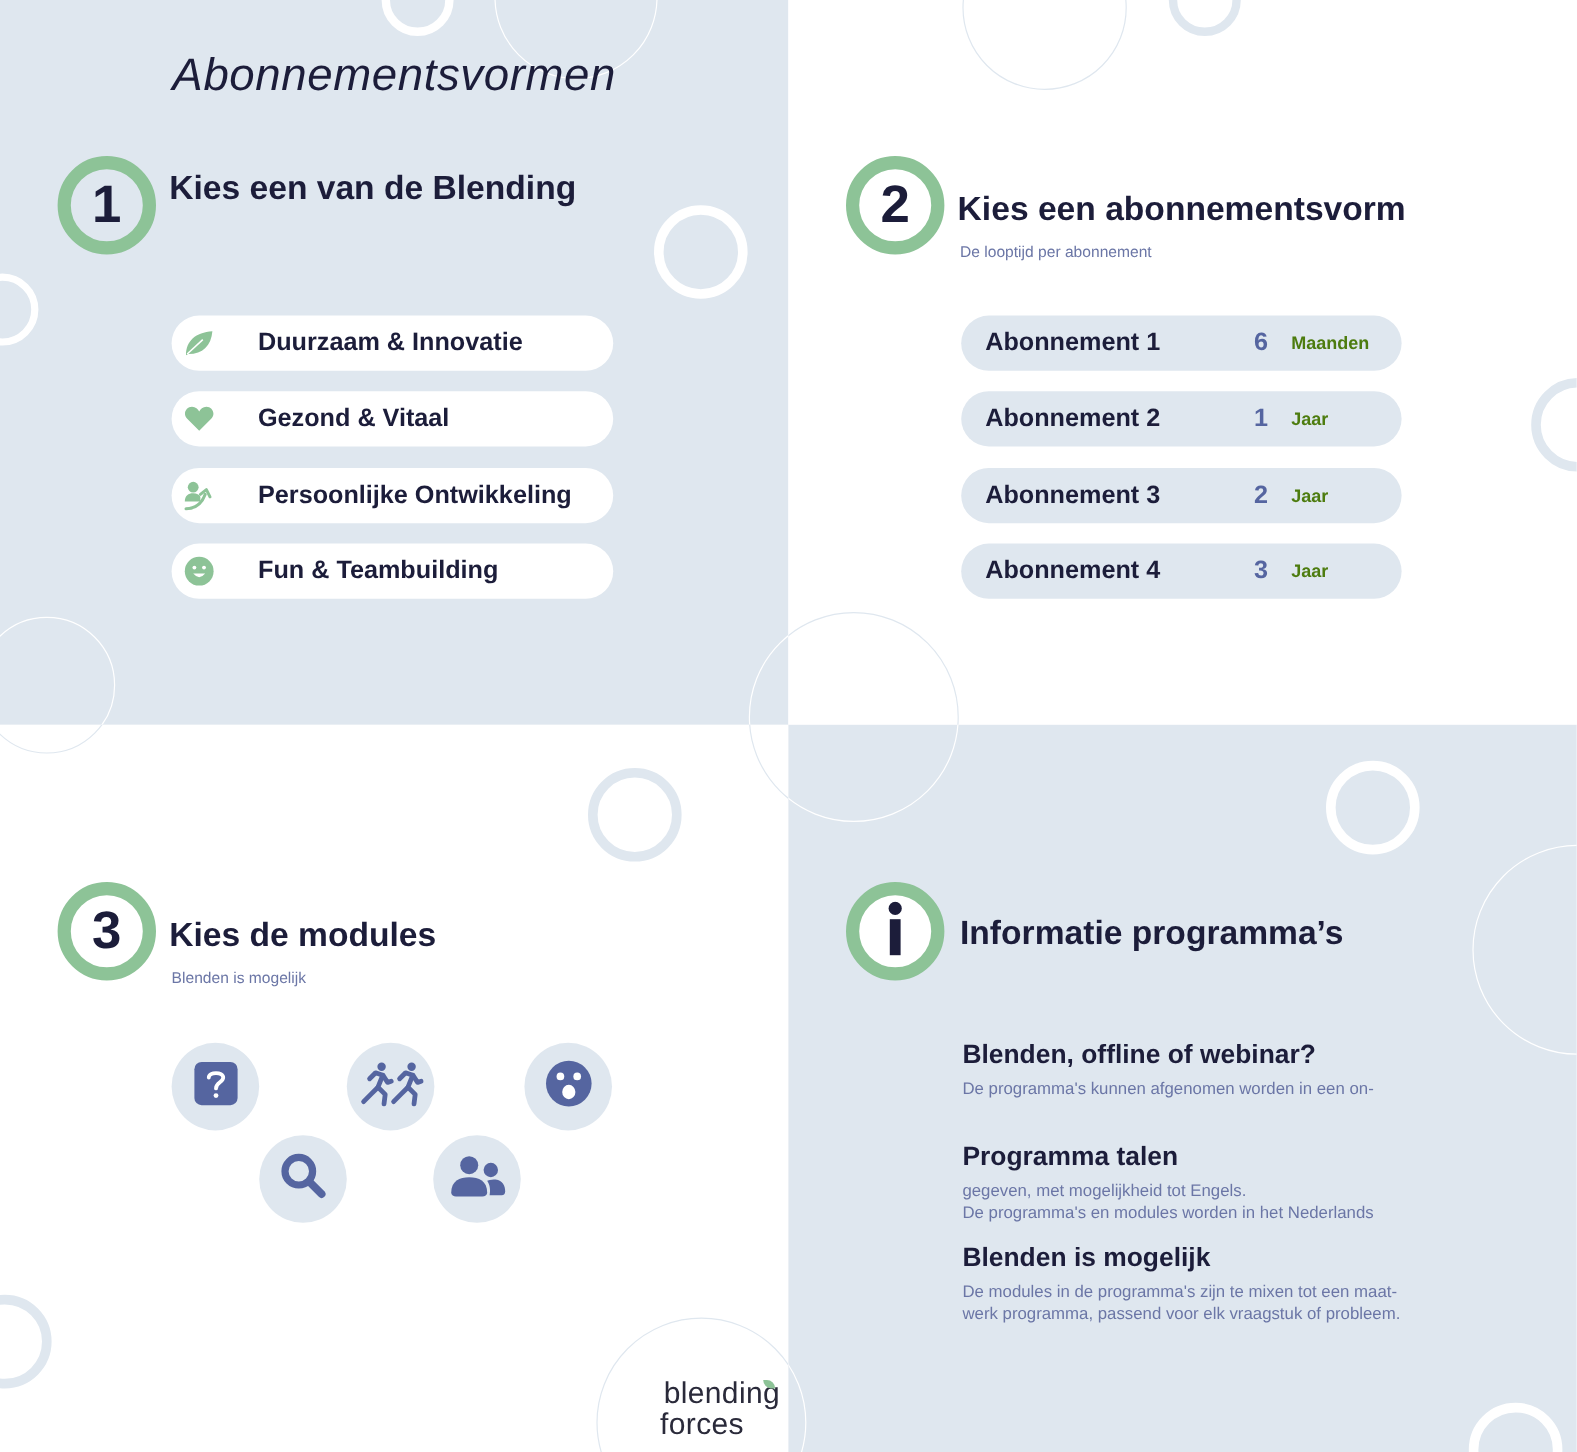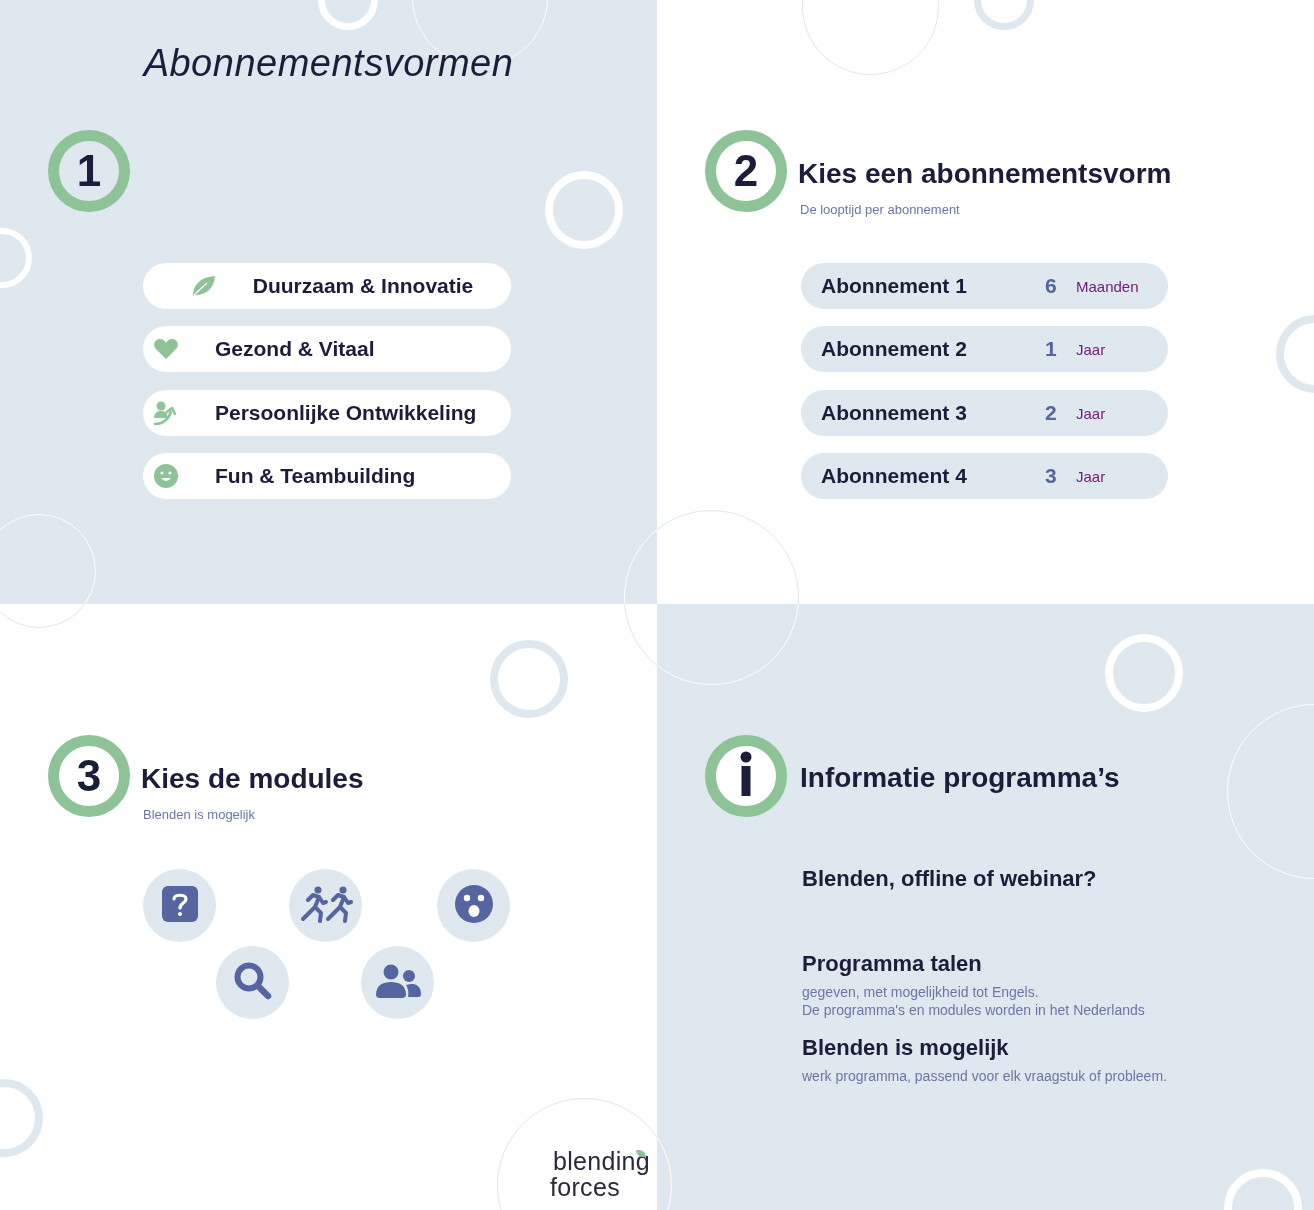--- a/index.html
+++ b/index.html
@@ -25,21 +25,21 @@
   .section-sub { position: absolute; font-size: 13px; color: #6b76a6; }
 
   .pill { position: absolute; height: 46px; border-radius: 23px; display: flex; align-items: center; }
   .prog-pill { left: 143px; width: 368px; background: #ffffff; }
   .prog-icon { width: 30px; height: 30px; margin-left: 8px; display: flex; align-items: center; justify-content: center; }
   .prog-label { margin-left: 34px; font-size: 21px; font-weight: 700; color: #1c1d3a; }
 
   .abo-pill { left: 801px; width: 367px; background: #dfe7ef; }
   .abo-label { position: absolute; left: 20px; font-size: 21px; font-weight: 700; color: #1c1d3a; }
   .abo-num { position: absolute; left: 244px; font-size: 21px; font-weight: 700; color: #5565a0; }
-  .abo-unit { position: absolute; left: 275px; font-size: 15px; color: #701a75; top: 15px; }
+  .abo-unit { position: absolute; left: 275px; font-size: 15px; color: #4d7c0f; top: 15px; font-weight: bold; }
 
   .mod { position: absolute; width: 73px; height: 73px; border-radius: 50%; background: #dfe7ef;
     display: flex; align-items: center; justify-content: center; }
 
   .info-h { position: absolute; left: 802px; font-size: 22px; font-weight: 700; color: #1c1d3a; }
   .info-p { position: absolute; left: 802px; width: 390px; font-size: 14px; line-height: 18px; color: #6b76a6; }
 
   .logo { position: absolute; left: 520px; top: 1148px; width: 130px; text-align: right; }
   .logo-l1 { font-size: 25px; color: #2a2a3a; line-height: 26px; letter-spacing: 0.3px; position: relative; }
   .logo-l2 { font-size: 25px; color: #2a2a3a; line-height: 26px; letter-spacing: 0.3px; text-align: center; }
@@ -76,23 +76,24 @@
   <div class="deco" style="left:567px;top:565px;width:78px;height:78px;border:8px solid #ffffff;"></div>
   <div class="deco" style="left:-160px;top:494px;width:175px;height:175px;border:1.5px solid #ffffff;"></div>
 </div>
 
 <div class="page-title">Abonnementsvormen</div>
 
 <div class="step-badge" style="left:48px;top:130px;background:#dfe7ef;">
   <span class="step-num">1</span>
 </div>
 <div class="section-title" style="left:141px;top:139px;">
-</div>
-
-<div class="pill prog-pill" style="top:263px;justify-content:center;">
+  <div>Kies een van de Blending</div>
+</div>
+
+<div class="pill prog-pill" style="top:263px;">
   <span class="prog-icon">
     <svg width="26" height="24" viewBox="0 0 26 24">
         <path d="M2 22 C2 10 10 3 24 2 C23 14 16 21 4 21 Z" fill="#8dc397"></path>
         <path d="M3 21 L16 9" stroke="#ffffff" stroke-width="1.3" fill="none"></path>
       </svg>
   </span>
   <span class="prog-label">Duurzaam &amp; Innovatie</span>
 </div>
 <div class="pill prog-pill" style="top:326px;align-items:center;">
   <span class="prog-icon">
@@ -217,29 +218,31 @@
     <svg width="20" height="46" viewBox="0 0 20 46">
         <circle cx="10" cy="6" r="5.5" fill="#1c1d3a"></circle>
         <rect x="5.5" y="15" width="9" height="30" fill="#1c1d3a"></rect>
       </svg>
   </span>
 </div>
 <div class="section-title" style="left:800px;top:760px;">Informatie programma’s</div>
 
 <div class="info-h" style="top:866px;">Blenden, offline of webinar?</div>
 <div class="info-p" style="top:898px;">
+  <div>De programma's kunnen afgenomen worden in een on-</div>
 </div>
 
 <div class="info-h" style="top:951px;">Programma talen</div>
 <div class="info-p" style="top:983px;">
   <div>gegeven, met mogelijkheid tot Engels.</div>
   <div>De programma's en modules worden in het Nederlands</div>
 </div>
 
 <div class="info-h" style="top:1035px;">Blenden is mogelijk</div>
 <div class="info-p" style="top:1067px;">
+  <div>De modules in de programma's zijn te mixen tot een maat-</div>
   <div>werk programma, passend voor elk vraagstuk of probleem.</div>
 </div>
 
 <div class="logo">
   <div class="logo-l1"><span>blending</span><span class="logo-leaf"></span></div>
   <div class="logo-l2">forces</div>
 </div>
 
 </body></html>

